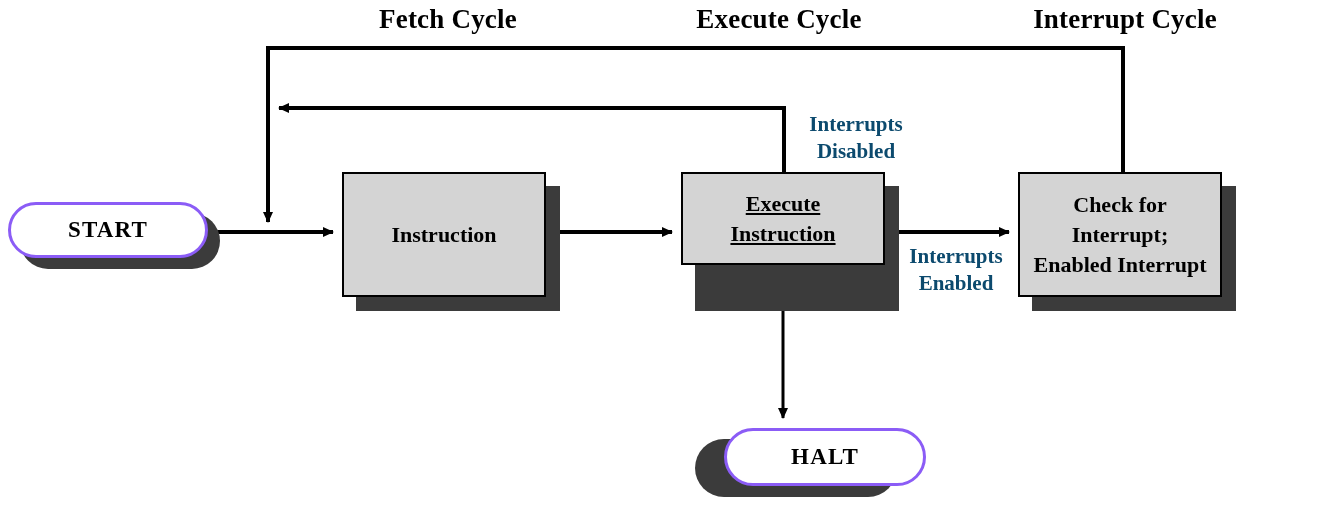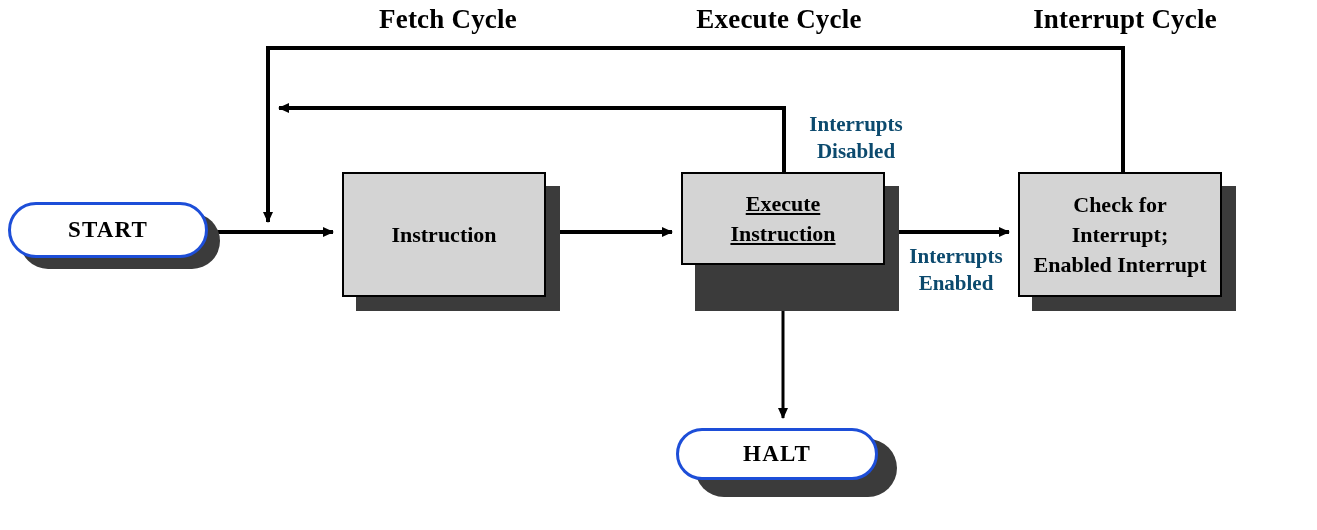--- a/index.html
+++ b/index.html
@@ -53,21 +53,21 @@
   }
   .box-shadow-rect {
     position: absolute;
     background: #3b3b3b;
     z-index: 2;
   }
   .terminal {
     position: absolute;
     box-sizing: border-box;
     background: #ffffff;
-    border: 3px solid #1d4ed8;
+    border: 3px solid #8b5cf6;
     border-radius: 999px;
     display: flex;
     align-items: center;
     justify-content: center;
     z-index: 3;
   }
   .terminal .term-text {
     font-weight: bold;
     font-size: 23px;
     color: #000000;
@@ -159,17 +159,17 @@
     <div>Interrupts</div>
     <div>Disabled</div>
   </div>
 
   <div class="edge-label" style="left:895px; top:243px; width:122px;">
     <div>Interrupts</div>
     <div>Enabled</div>
   </div>
 
   <div class="terminal-shadow" style="left:695px; top:439px; width:202px; height:58px;"></div>
-  <div class="terminal" style="left:676px; top:428px; width:202px; height:52px;">
+  <div class="terminal" style="left:724px; top:428px; width:202px; height:58px;">
     <span class="term-text">HALT</span>
   </div>
 
 </div>
 
 </body></html>

